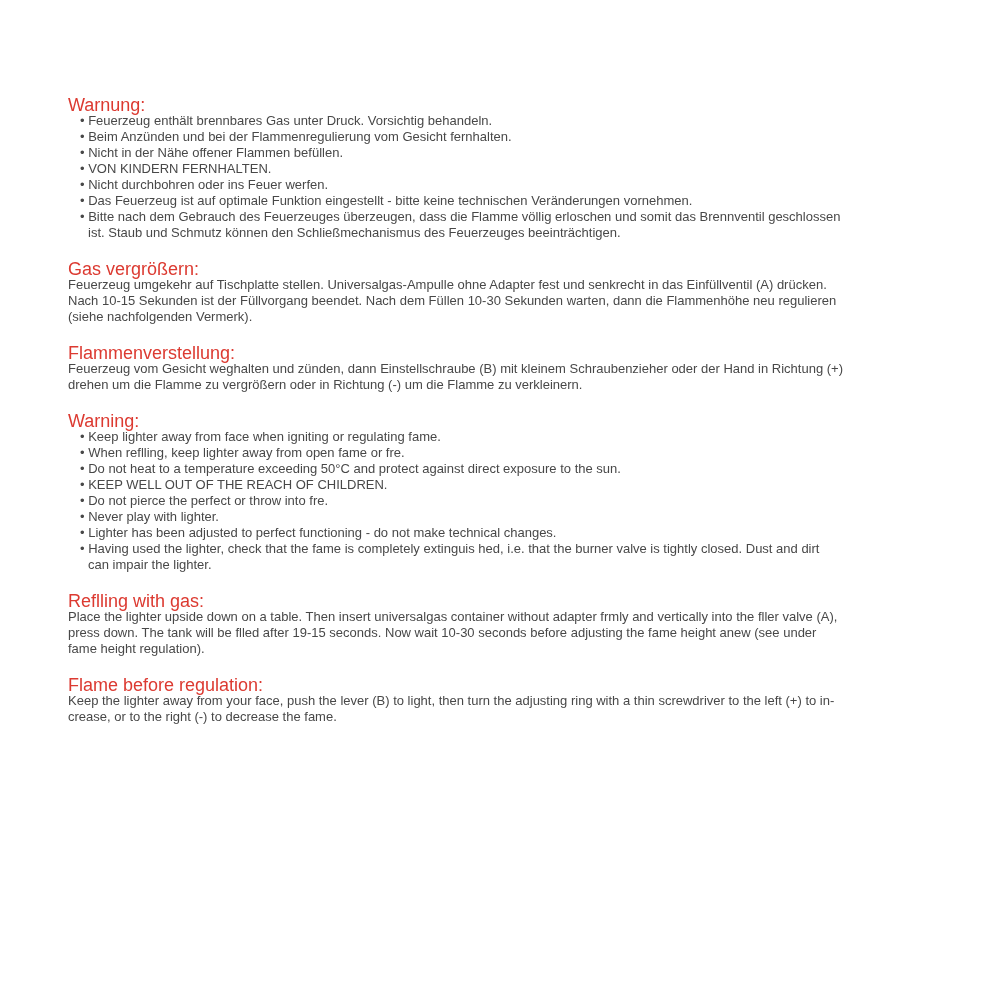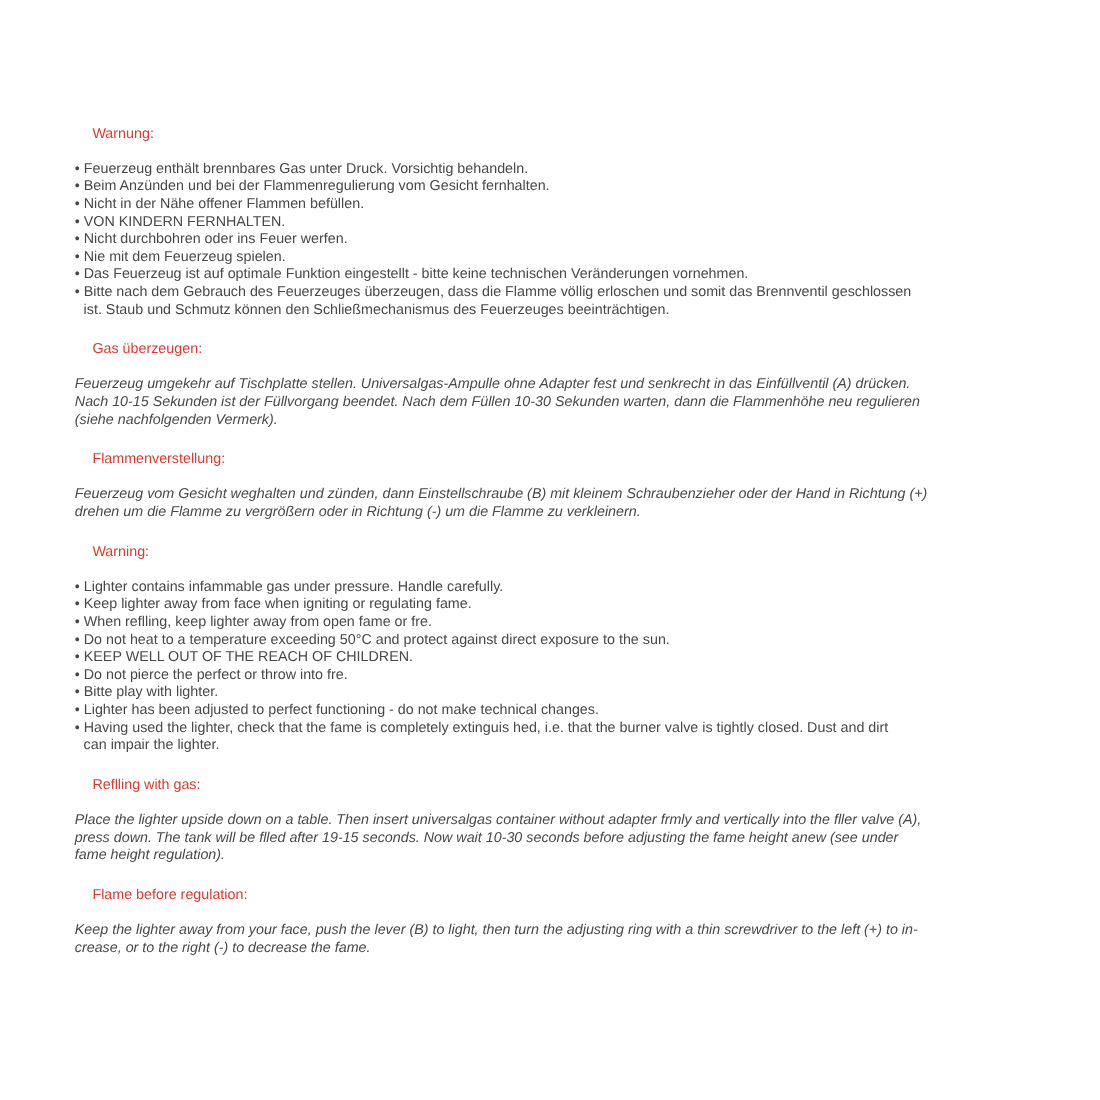--- a/index.html
+++ b/index.html
@@ -22,74 +22,72 @@
     left: 68px;
     top: 97px;
     width: 845px;
   }
   .section {
     margin: 0 0 20px 0;
   }
   .section-heading {
     color: #dc3a31;
     font-weight: normal;
-    font-size: 13px;
+    font-size: 18px;
     line-height: 16px;
-    margin: 16px;
+    margin: 0;
   }
   .bullet-item {
     padding-left: 8px;
     text-indent: -8px;
     white-space: pre-line;
+    margin-left: 12px;
   }
   .paragraph {
     white-space: pre-line;
-    font-style: italic;
   }
 </style>
 </head>
 <body>
 
 <div class="doc">
 
   <div class="section">
     <div class="section-heading">Warnung:</div>
     <div class="bullet-item">• Feuerzeug enthält brennbares Gas unter Druck. Vorsichtig behandeln.</div>
     <div class="bullet-item">• Beim Anzünden und bei der Flammenregulierung vom Gesicht fernhalten.</div>
     <div class="bullet-item">• Nicht in der Nähe offener Flammen befüllen.</div>
     <div class="bullet-item">• VON KINDERN FERNHALTEN.</div>
     <div class="bullet-item">• Nicht durchbohren oder ins Feuer werfen.</div>
-    <div class="bullet-item">• Nie mit dem Feuerzeug spielen.</div>
     <div class="bullet-item">• Das Feuerzeug ist auf optimale Funktion eingestellt - bitte keine technischen Veränderungen vornehmen.</div>
     <div class="bullet-item">• Bitte nach dem Gebrauch des Feuerzeuges überzeugen, dass die Flamme völlig erloschen und somit das Brennventil geschlossen
 ist. Staub und Schmutz können den Schließmechanismus des Feuerzeuges beeinträchtigen.</div>
   </div>
 
   <div class="section">
-    <div class="section-heading">Gas überzeugen:</div>
+    <div class="section-heading">Gas vergrößern:</div>
     <div class="paragraph">Feuerzeug umgekehr auf Tischplatte stellen. Universalgas-Ampulle ohne Adapter fest und senkrecht in das Einfüllventil (A) drücken.
 Nach 10-15 Sekunden ist der Füllvorgang beendet. Nach dem Füllen 10-30 Sekunden warten, dann die Flammenhöhe neu regulieren
 (siehe nachfolgenden Vermerk).</div>
   </div>
 
   <div class="section">
     <div class="section-heading">Flammenverstellung:</div>
     <div class="paragraph">Feuerzeug vom Gesicht weghalten und zünden, dann Einstellschraube (B) mit kleinem Schraubenzieher oder der Hand in Richtung (+)
 drehen um die Flamme zu vergrößern oder in Richtung (-) um die Flamme zu verkleinern.</div>
   </div>
 
   <div class="section">
     <div class="section-heading">Warning:</div>
-    <div class="bullet-item">• Lighter contains infammable gas under pressure. Handle carefully.</div>
     <div class="bullet-item">• Keep lighter away from face when igniting or regulating fame.</div>
     <div class="bullet-item">• When reflling, keep lighter away from open fame or fre.</div>
     <div class="bullet-item">• Do not heat to a temperature exceeding 50°C and protect against direct exposure to the sun.</div>
     <div class="bullet-item">• KEEP WELL OUT OF THE REACH OF CHILDREN.</div>
     <div class="bullet-item">• Do not pierce the perfect or throw into fre.</div>
-    <div class="bullet-item">• Bitte play with lighter.</div>
+    <div class="bullet-item">• Never play with lighter.</div>
     <div class="bullet-item">• Lighter has been adjusted to perfect functioning - do not make technical changes.</div>
     <div class="bullet-item">• Having used the lighter, check that the fame is completely extinguis hed, i.e. that the burner valve is tightly closed. Dust and dirt
 can impair the lighter.</div>
   </div>
 
   <div class="section">
     <div class="section-heading">Reflling with gas:</div>
     <div class="paragraph">Place the lighter upside down on a table. Then insert universalgas container without adapter frmly and vertically into the fller valve (A),
 press down. The tank will be flled after 19-15 seconds. Now wait 10-30 seconds before adjusting the fame height anew (see under
 fame height regulation).</div>

